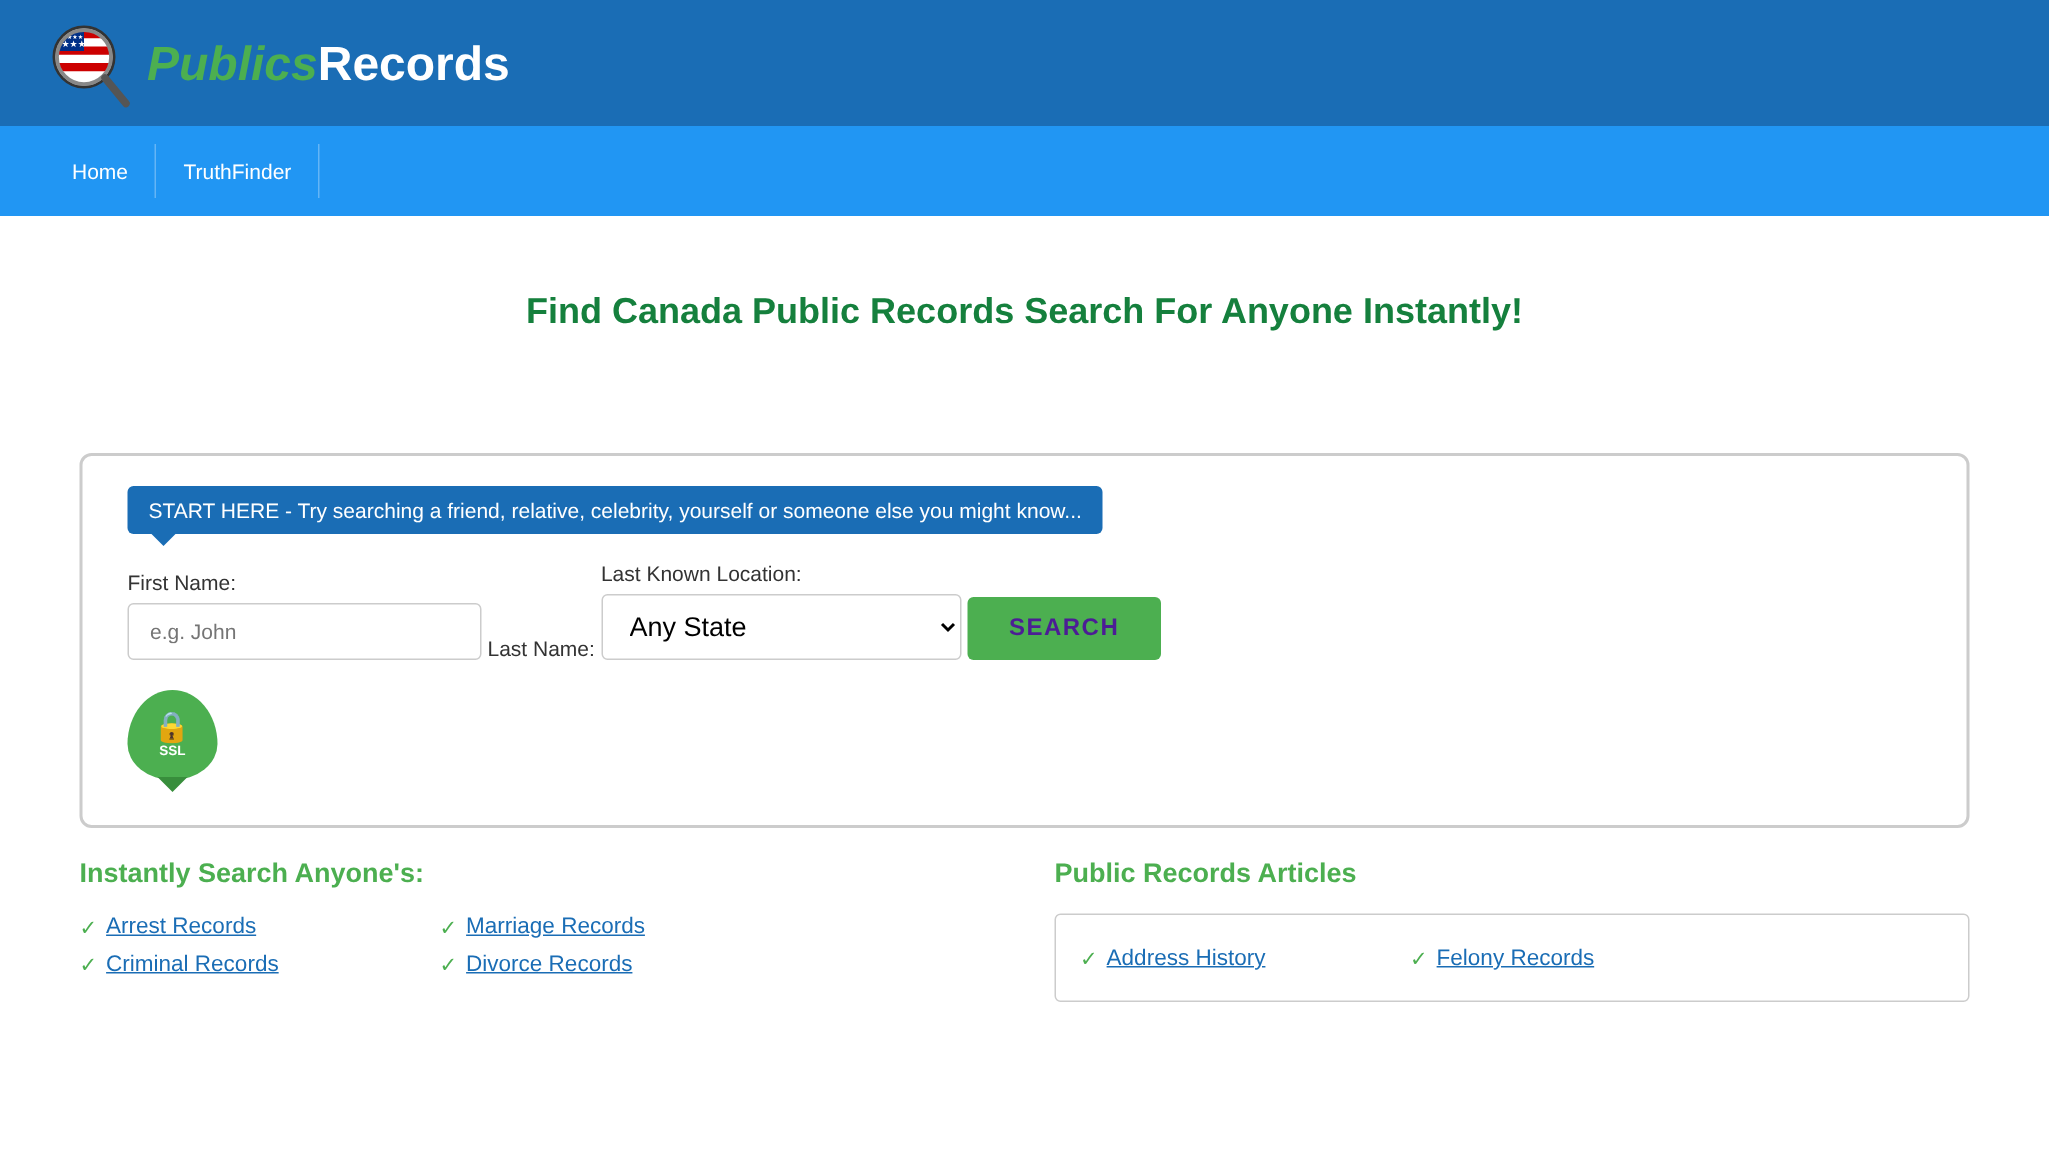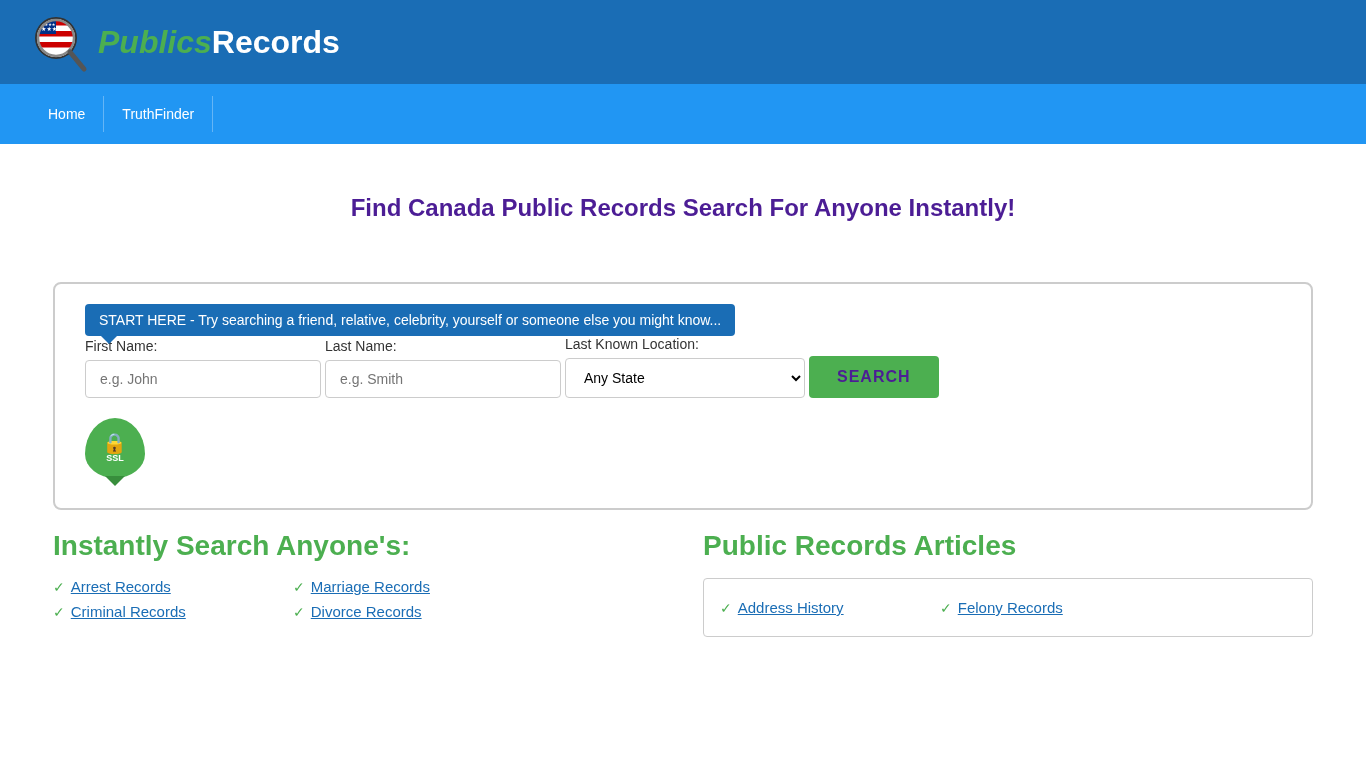--- a/index.html
+++ b/index.html
@@ -67,22 +67,22 @@
     .hero-title {
       font-size: 52px;
       font-weight: 900;
       color: #111;
       line-height: 1.1;
       margin-bottom: 16px;
     }
     .hero-subtitle {
       font-size: 24px;
       font-weight: bold;
-      color: #4c1d95;
-      margin-bottom: 10px;
+      color: #15803d;
+      margin-bottom: 30px;
     }
     .hero-cta {
       font-size: 20px;
       font-weight: bold;
       color: #4caf50;
     }
 
     
     .search-box {
       border: 2px solid #ccc;
@@ -91,20 +91,21 @@
       margin: 20px 0;
       position: relative;
     }
     .search-tooltip {
       background: #1a6db5;
       color: #fff;
       padding: 8px 14px;
       border-radius: 4px;
       font-size: 14px;
       display: inline-block;
+      margin-bottom: 18px;
       position: relative;
     }
     .search-tooltip::after {
       content: '';
       position: absolute;
       bottom: -8px;
       left: 16px;
       width: 0;
       height: 0;
       border-left: 8px solid transparent;
@@ -131,21 +132,21 @@
       border: 1px solid #ccc;
       border-radius: 4px;
       font-size: 14px;
       outline: none;
       width: 236px;
     }
     .field-select {
       padding: 10px 14px;
       border: 1px solid #ccc;
       border-radius: 4px;
-      font-size: 14px;
+      font-size: 18px;
       background: #fff;
       width: 240px;
       cursor: pointer;
     }
     .search-btn {
       background: #4caf50;
       color: #4c1d95;
       border: none;
       padding: 12px 28px;
       font-size: 16px;
@@ -199,21 +200,21 @@
       gap: 40px;
       margin-top: 20px;
     }
     .bottom-left {
       flex: 1;
     }
     .bottom-right {
       flex: 1;
     }
     .section-title {
-      font-size: 28px;
+      font-size: 18px;
       font-weight: bold;
       color: #4caf50;
       margin-bottom: 16px;
     }
     .records-row {
       display: flex;
       gap: 40px;
     }
     .record-item {
       display: flex;
@@ -296,21 +297,20 @@
 
   <div class="search-box">
     <div class="search-tooltip">START HERE - Try searching a friend, relative, celebrity, yourself or someone else you might know...</div>
     <div class="search-fields">
       <div class="field-group">
         <label class="field-label">First Name:</label>
         <input class="field-input" type="text" placeholder="e.g. John" style="">
       </div>
       <div class="field-group">
         <label class="field-label">Last Name:</label>
-        <input class="field-input" type="text" placeholder="e.g. Smith" style="">
       </div>
       <div class="field-group">
         <label class="field-label">Last Known Location:</label>
         <select class="field-select" id="location-select">
         <option value="Any State">Any State</option><option value="Alabama">Alabama</option><option value="Alaska">Alaska</option><option value="Arizona">Arizona</option><option value="Arkansas">Arkansas</option><option value="California">California</option><option value="Colorado">Colorado</option><option value="Connecticut">Connecticut</option><option value="Delaware">Delaware</option><option value="Florida">Florida</option><option value="Georgia">Georgia</option><option value="Hawaii">Hawaii</option><option value="Idaho">Idaho</option><option value="Illinois">Illinois</option><option value="Indiana">Indiana</option><option value="Iowa">Iowa</option><option value="Kansas">Kansas</option><option value="Kentucky">Kentucky</option><option value="Louisiana">Louisiana</option><option value="Maine">Maine</option><option value="Maryland">Maryland</option><option value="Massachusetts">Massachusetts</option><option value="Michigan">Michigan</option><option value="Minnesota">Minnesota</option><option value="Mississippi">Mississippi</option><option value="Missouri">Missouri</option><option value="Montana">Montana</option><option value="Nebraska">Nebraska</option><option value="Nevada">Nevada</option><option value="New Hampshire">New Hampshire</option><option value="New Jersey">New Jersey</option><option value="New Mexico">New Mexico</option><option value="New York">New York</option><option value="North Carolina">North Carolina</option><option value="North Dakota">North Dakota</option><option value="Ohio">Ohio</option><option value="Oklahoma">Oklahoma</option><option value="Oregon">Oregon</option><option value="Pennsylvania">Pennsylvania</option><option value="Rhode Island">Rhode Island</option><option value="South Carolina">South Carolina</option><option value="South Dakota">South Dakota</option><option value="Tennessee">Tennessee</option><option value="Texas">Texas</option><option value="Utah">Utah</option><option value="Vermont">Vermont</option><option value="Virginia">Virginia</option><option value="Washington">Washington</option><option value="West Virginia">West Virginia</option><option value="Wisconsin">Wisconsin</option><option value="Wyoming">Wyoming</option></select>
       </div>
       <button class="search-btn">SEARCH</button>
     </div>
     
     <div class="ssl-badge" style="margin-top:20px;">

